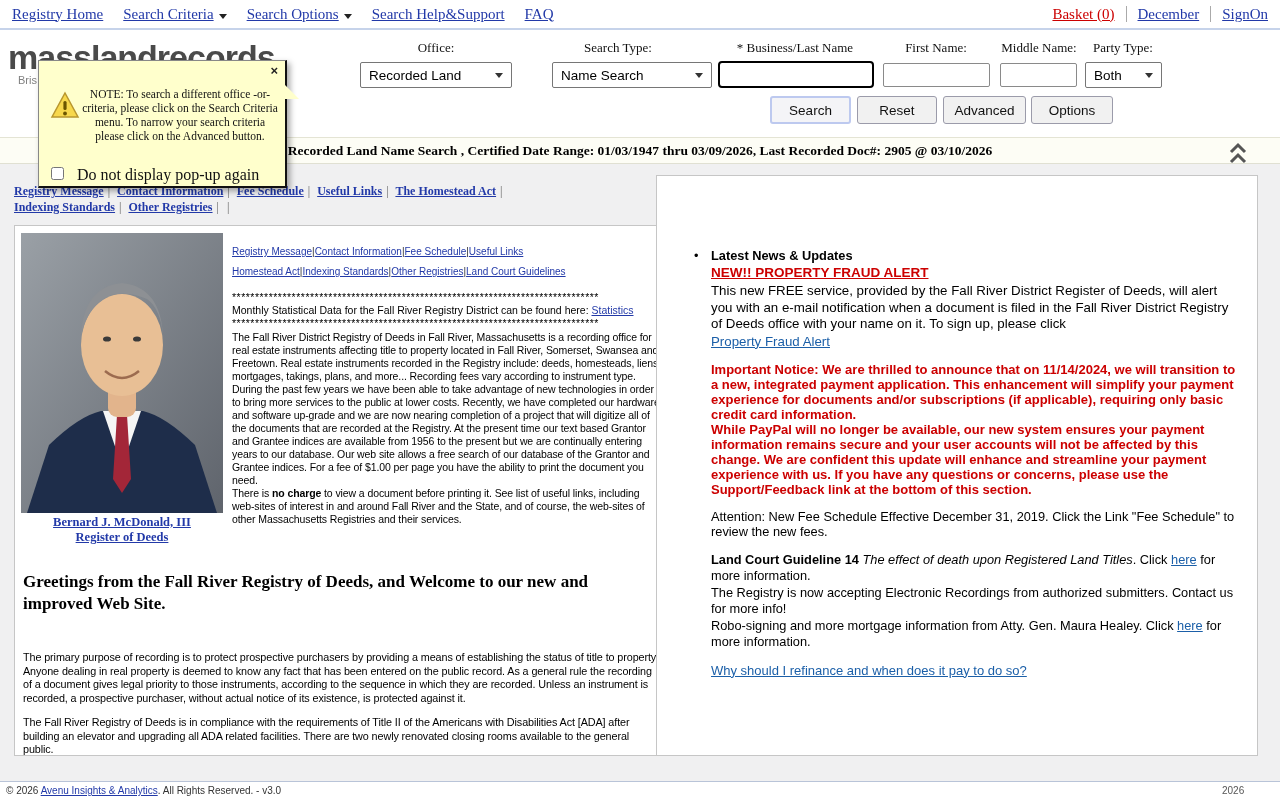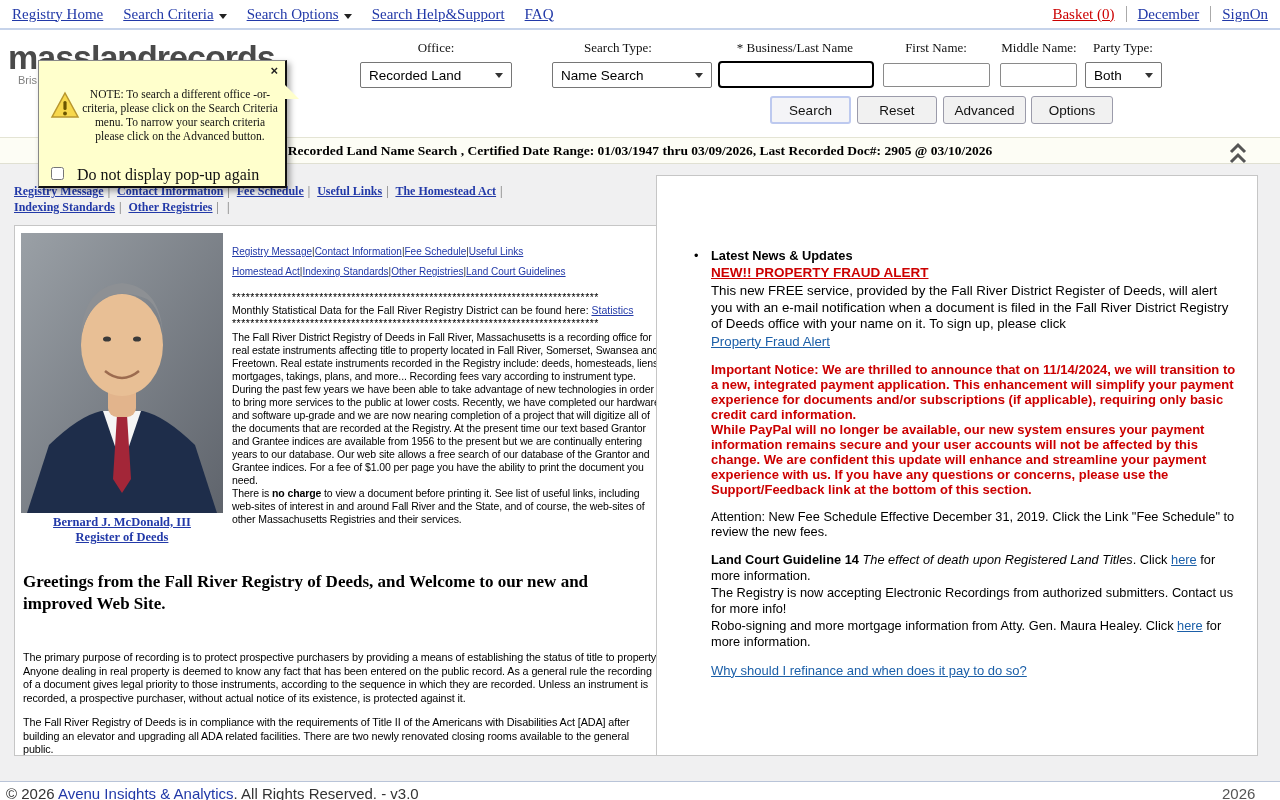--- a/index.html
+++ b/index.html
@@ -120,21 +120,21 @@
     color:#222; cursor:pointer; font-family:"Liberation Sans", sans-serif; }
   .popup-warn { position:absolute; left:11px; top:30px; }
   .popup-text { position:absolute; left:42px; top:26px; width:198px; text-align:center;
     font-family:"Liberation Serif", serif; font-size:11.5px; line-height:14px; color:#111; }
   .popup-check { position:absolute; left:12px; top:106px; width:13px; height:13px; }
   .popup-chklabel { position:absolute; left:38px; top:105px; font-family:"Liberation Serif", serif;
     font-size:16px; color:#111; }
 
   
   .footer { position:absolute; left:0; top:781px; width:1280px; height:19px; background:#fff;
-    border-top:1px solid #b9c4d8; font-size:15px; color:#333; }
+    border-top:1px solid #b9c4d8; font-size:10px; color:#333; }
   .footer-left { position:absolute; left:6px; top:3px; }
   .footer-left a { color:#2239a8; text-decoration:underline; }
   .footer-year { position:absolute; left:1222px; top:3px; color:#555; }
 </style>
 </head>
 <body>
 
 <div class="topnav">
   <div class="topnav-left">
     <a class="navlink">Registry Home</a>

